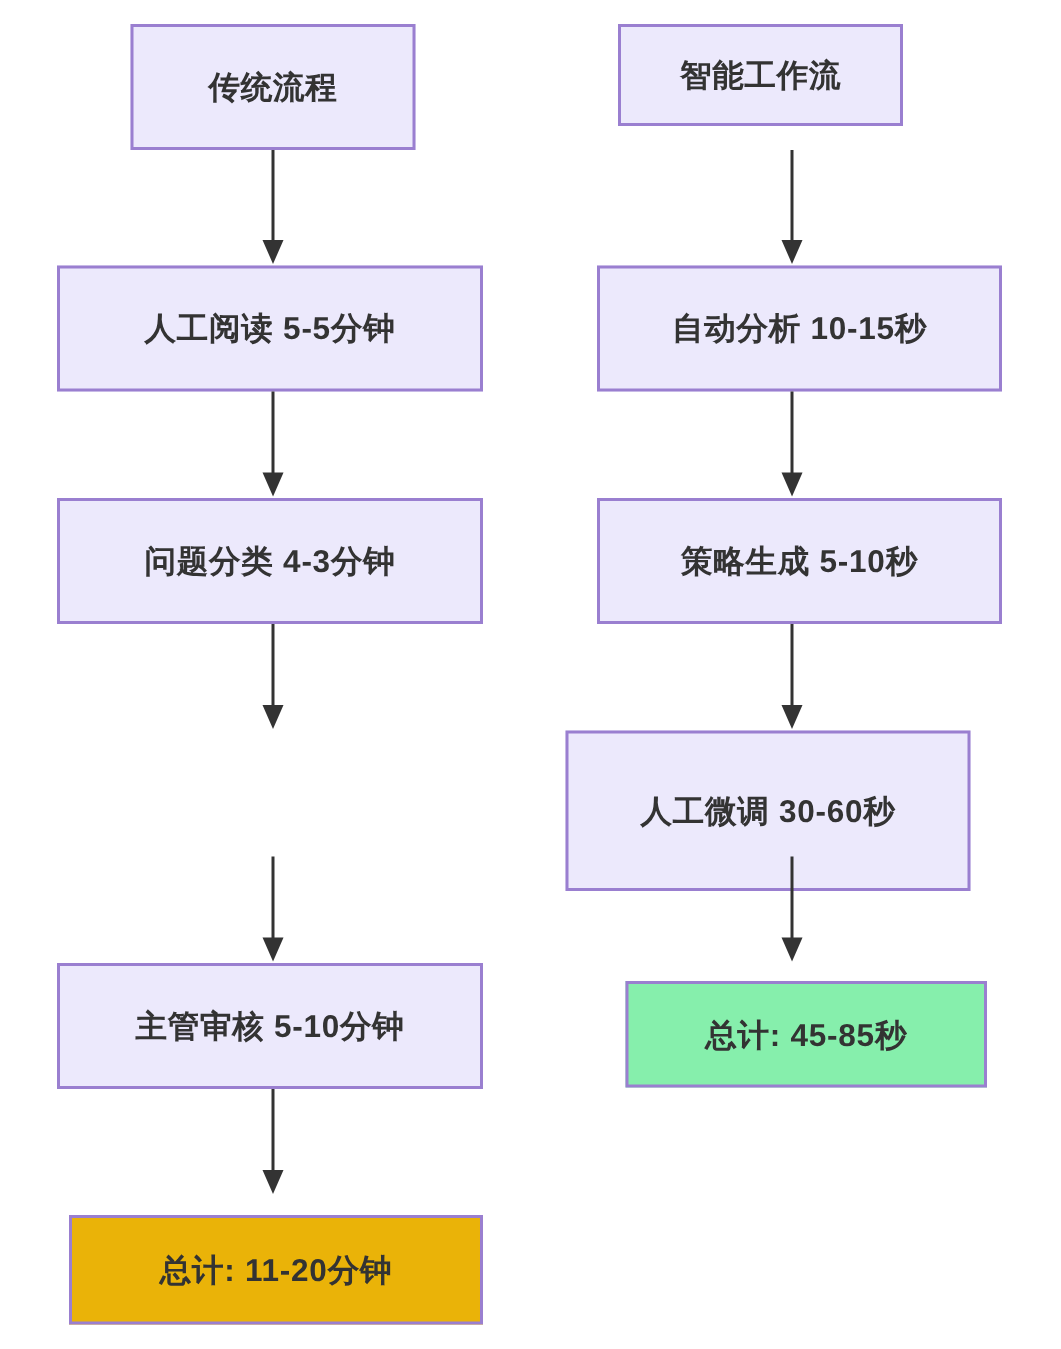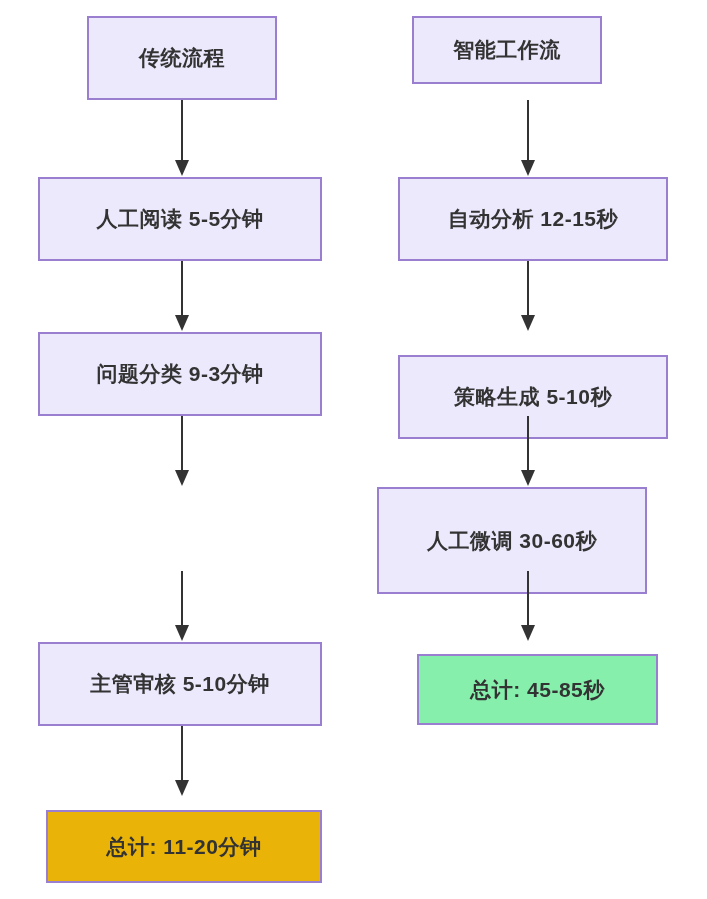--- a/index.html
+++ b/index.html
@@ -67,21 +67,21 @@
   </div>
 
   <div class="edge" style="left:173px; top:261px; width:18px; height:71px;">
     <svg width="18" height="71" viewBox="0 0 18 71">
       <line x1="9" y1="0" x2="9" y2="58" stroke="#333333" stroke-width="2"></line>
       <polygon points="9,70 2,54 16,54" fill="#333333"></polygon>
     </svg>
   </div>
 
   <div class="node" style="left:38px; top:332px; width:284px; height:84px;">
-    <span>问题分类 9-3分钟</span>
+    <span>问题分类 4-3分钟</span>
   </div>
 
   <div class="edge" style="left:173px; top:416px; width:18px; height:71px;">
     <svg width="18" height="71" viewBox="0 0 18 71">
       <line x1="9" y1="0" x2="9" y2="58" stroke="#333333" stroke-width="2"></line>
       <polygon points="9,70 2,54 16,54" fill="#333333"></polygon>
     </svg>
   </div>
 
 
@@ -112,31 +112,31 @@
   </div>
 
   <div class="edge" style="left:519px; top:100px; width:18px; height:77px;">
     <svg width="18" height="77" viewBox="0 0 18 77">
       <line x1="9" y1="0" x2="9" y2="64" stroke="#333333" stroke-width="2"></line>
       <polygon points="9,76 2,60 16,60" fill="#333333"></polygon>
     </svg>
   </div>
 
   <div class="node" style="left:398px; top:177px; width:270px; height:84px;">
-    <span>自动分析 12-15秒</span>
+    <span>自动分析 10-15秒</span>
   </div>
 
   <div class="edge" style="left:519px; top:261px; width:18px; height:71px;">
     <svg width="18" height="71" viewBox="0 0 18 71">
       <line x1="9" y1="0" x2="9" y2="58" stroke="#333333" stroke-width="2"></line>
       <polygon points="9,70 2,54 16,54" fill="#333333"></polygon>
     </svg>
   </div>
 
-  <div class="node" style="left:398px; top:332px; width:270px; height:84px;margin-top:23px;">
+  <div class="node" style="left:398px; top:332px; width:270px; height:84px;">
     <span>策略生成 5-10秒</span>
   </div>
 
   <div class="edge" style="left:519px; top:416px; width:18px; height:71px;">
     <svg width="18" height="71" viewBox="0 0 18 71">
       <line x1="9" y1="0" x2="9" y2="58" stroke="#333333" stroke-width="2"></line>
       <polygon points="9,70 2,54 16,54" fill="#333333"></polygon>
     </svg>
   </div>
 

